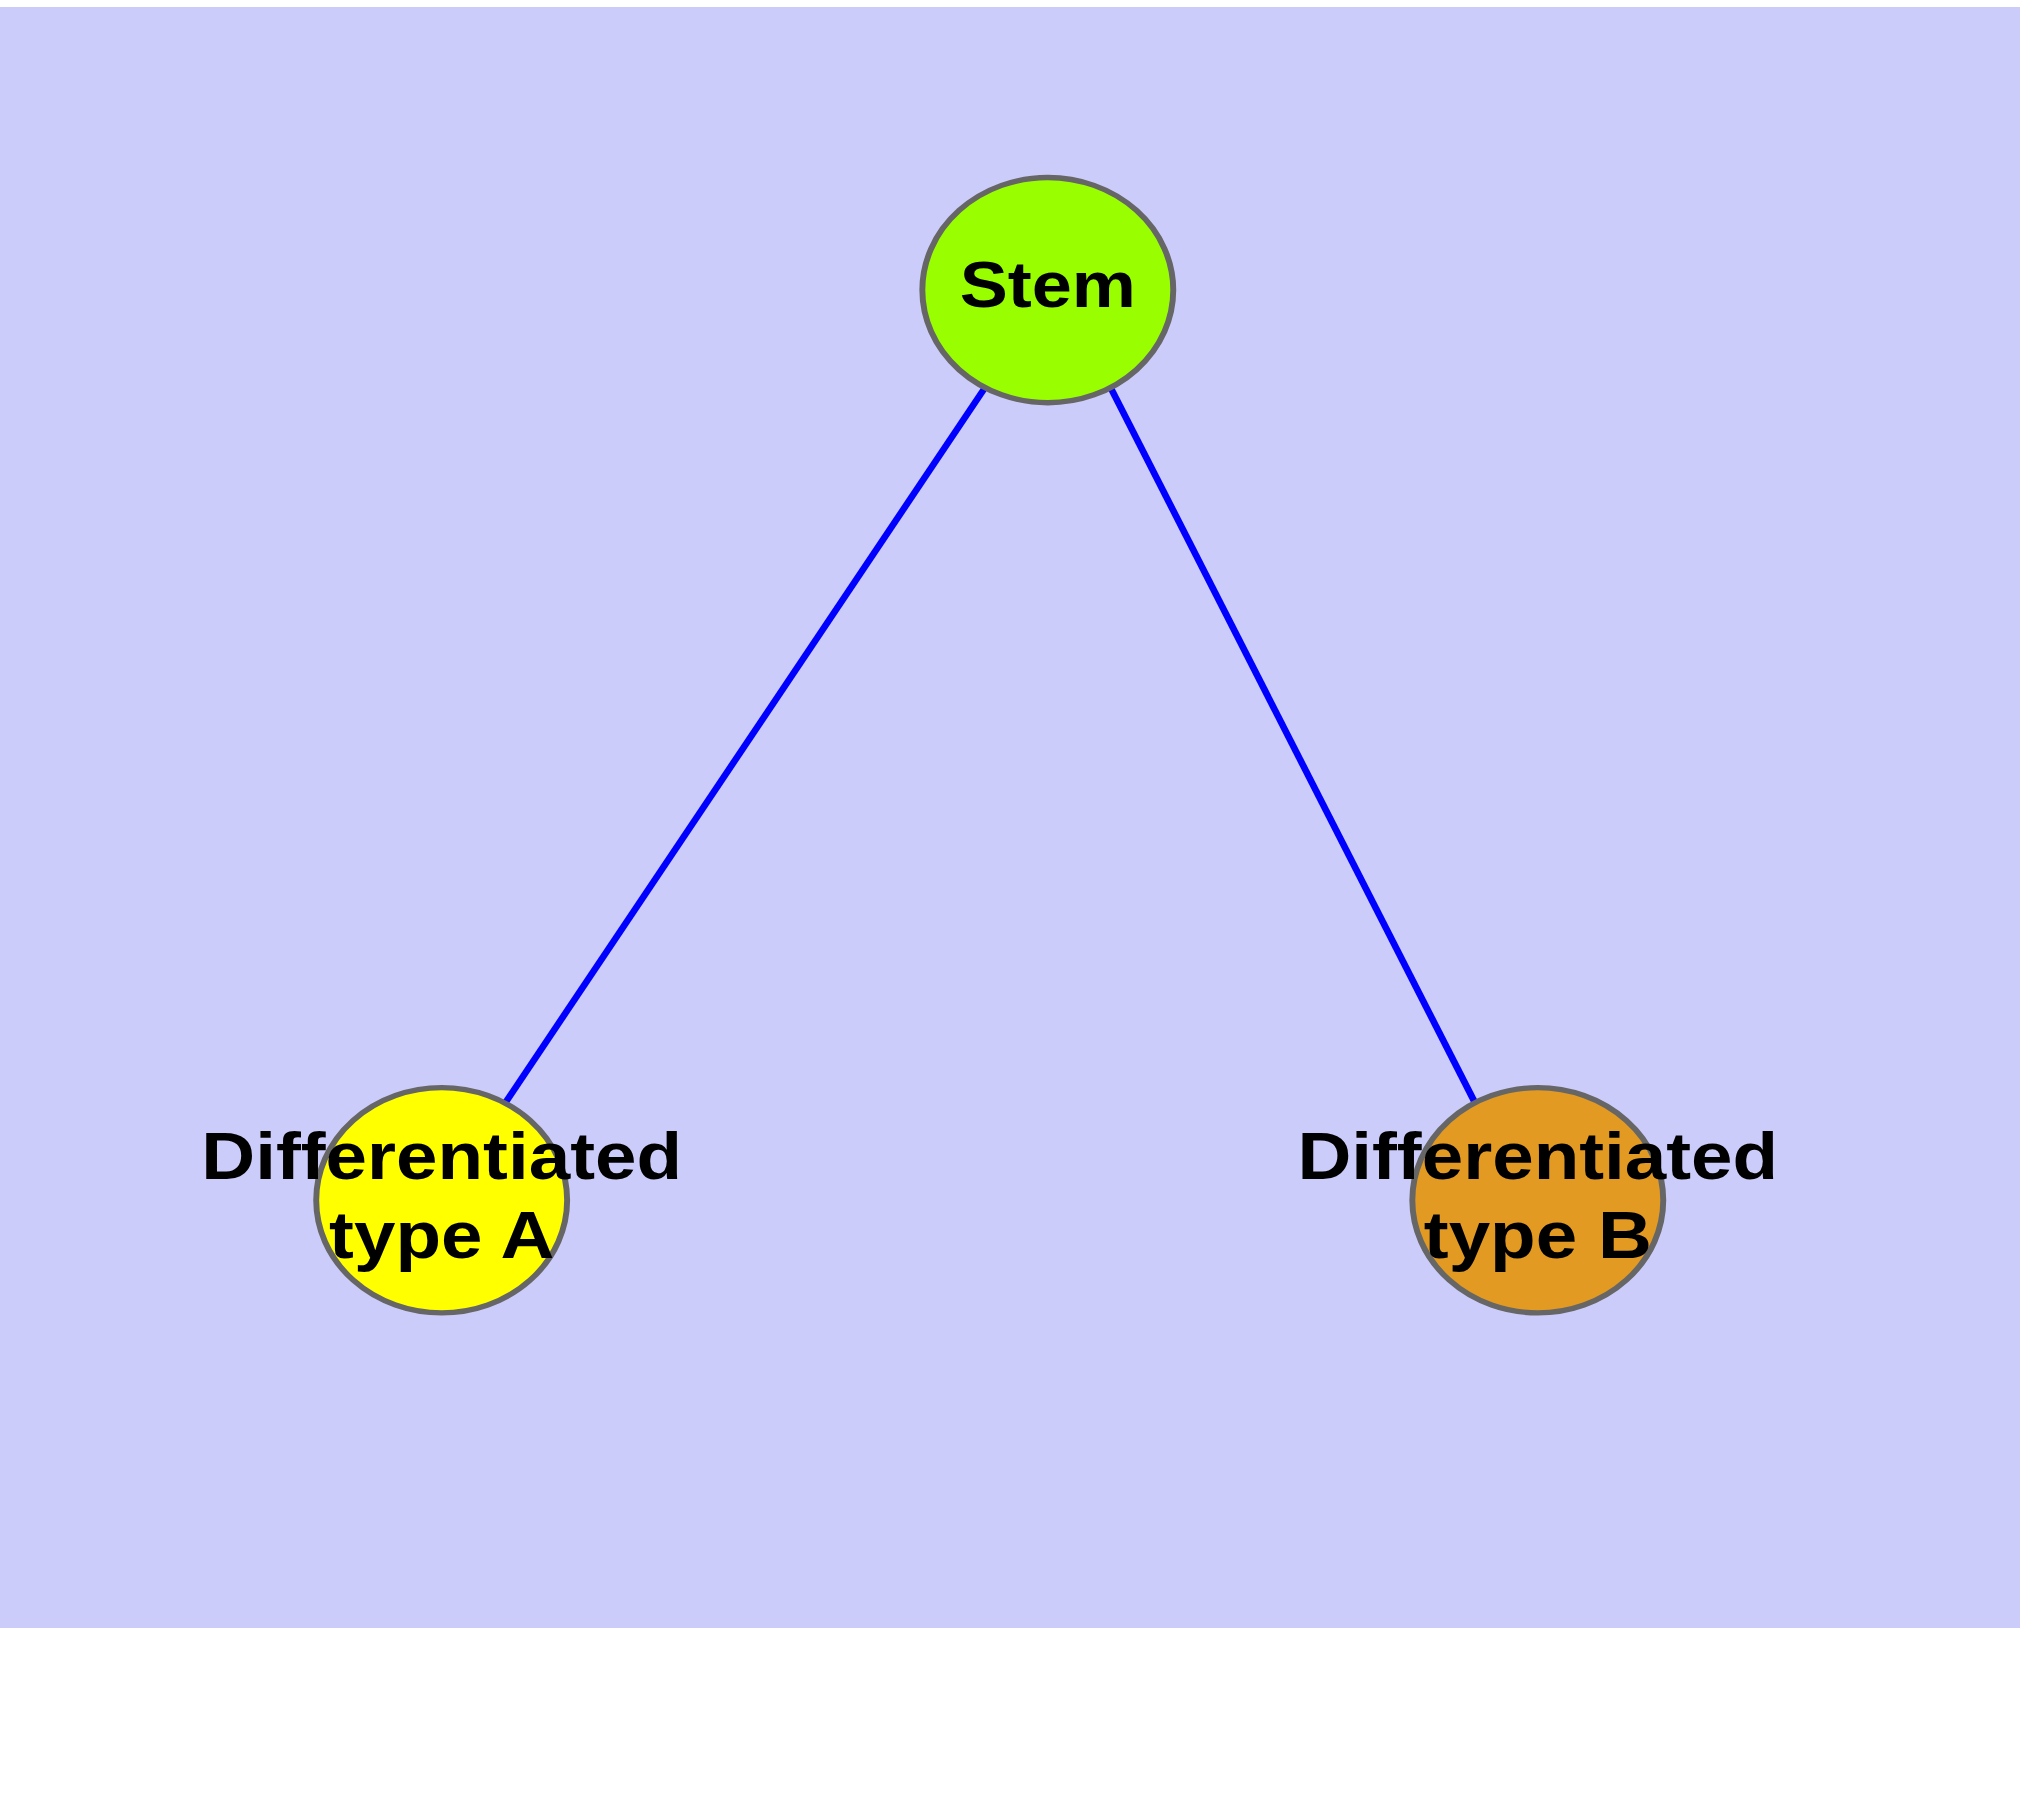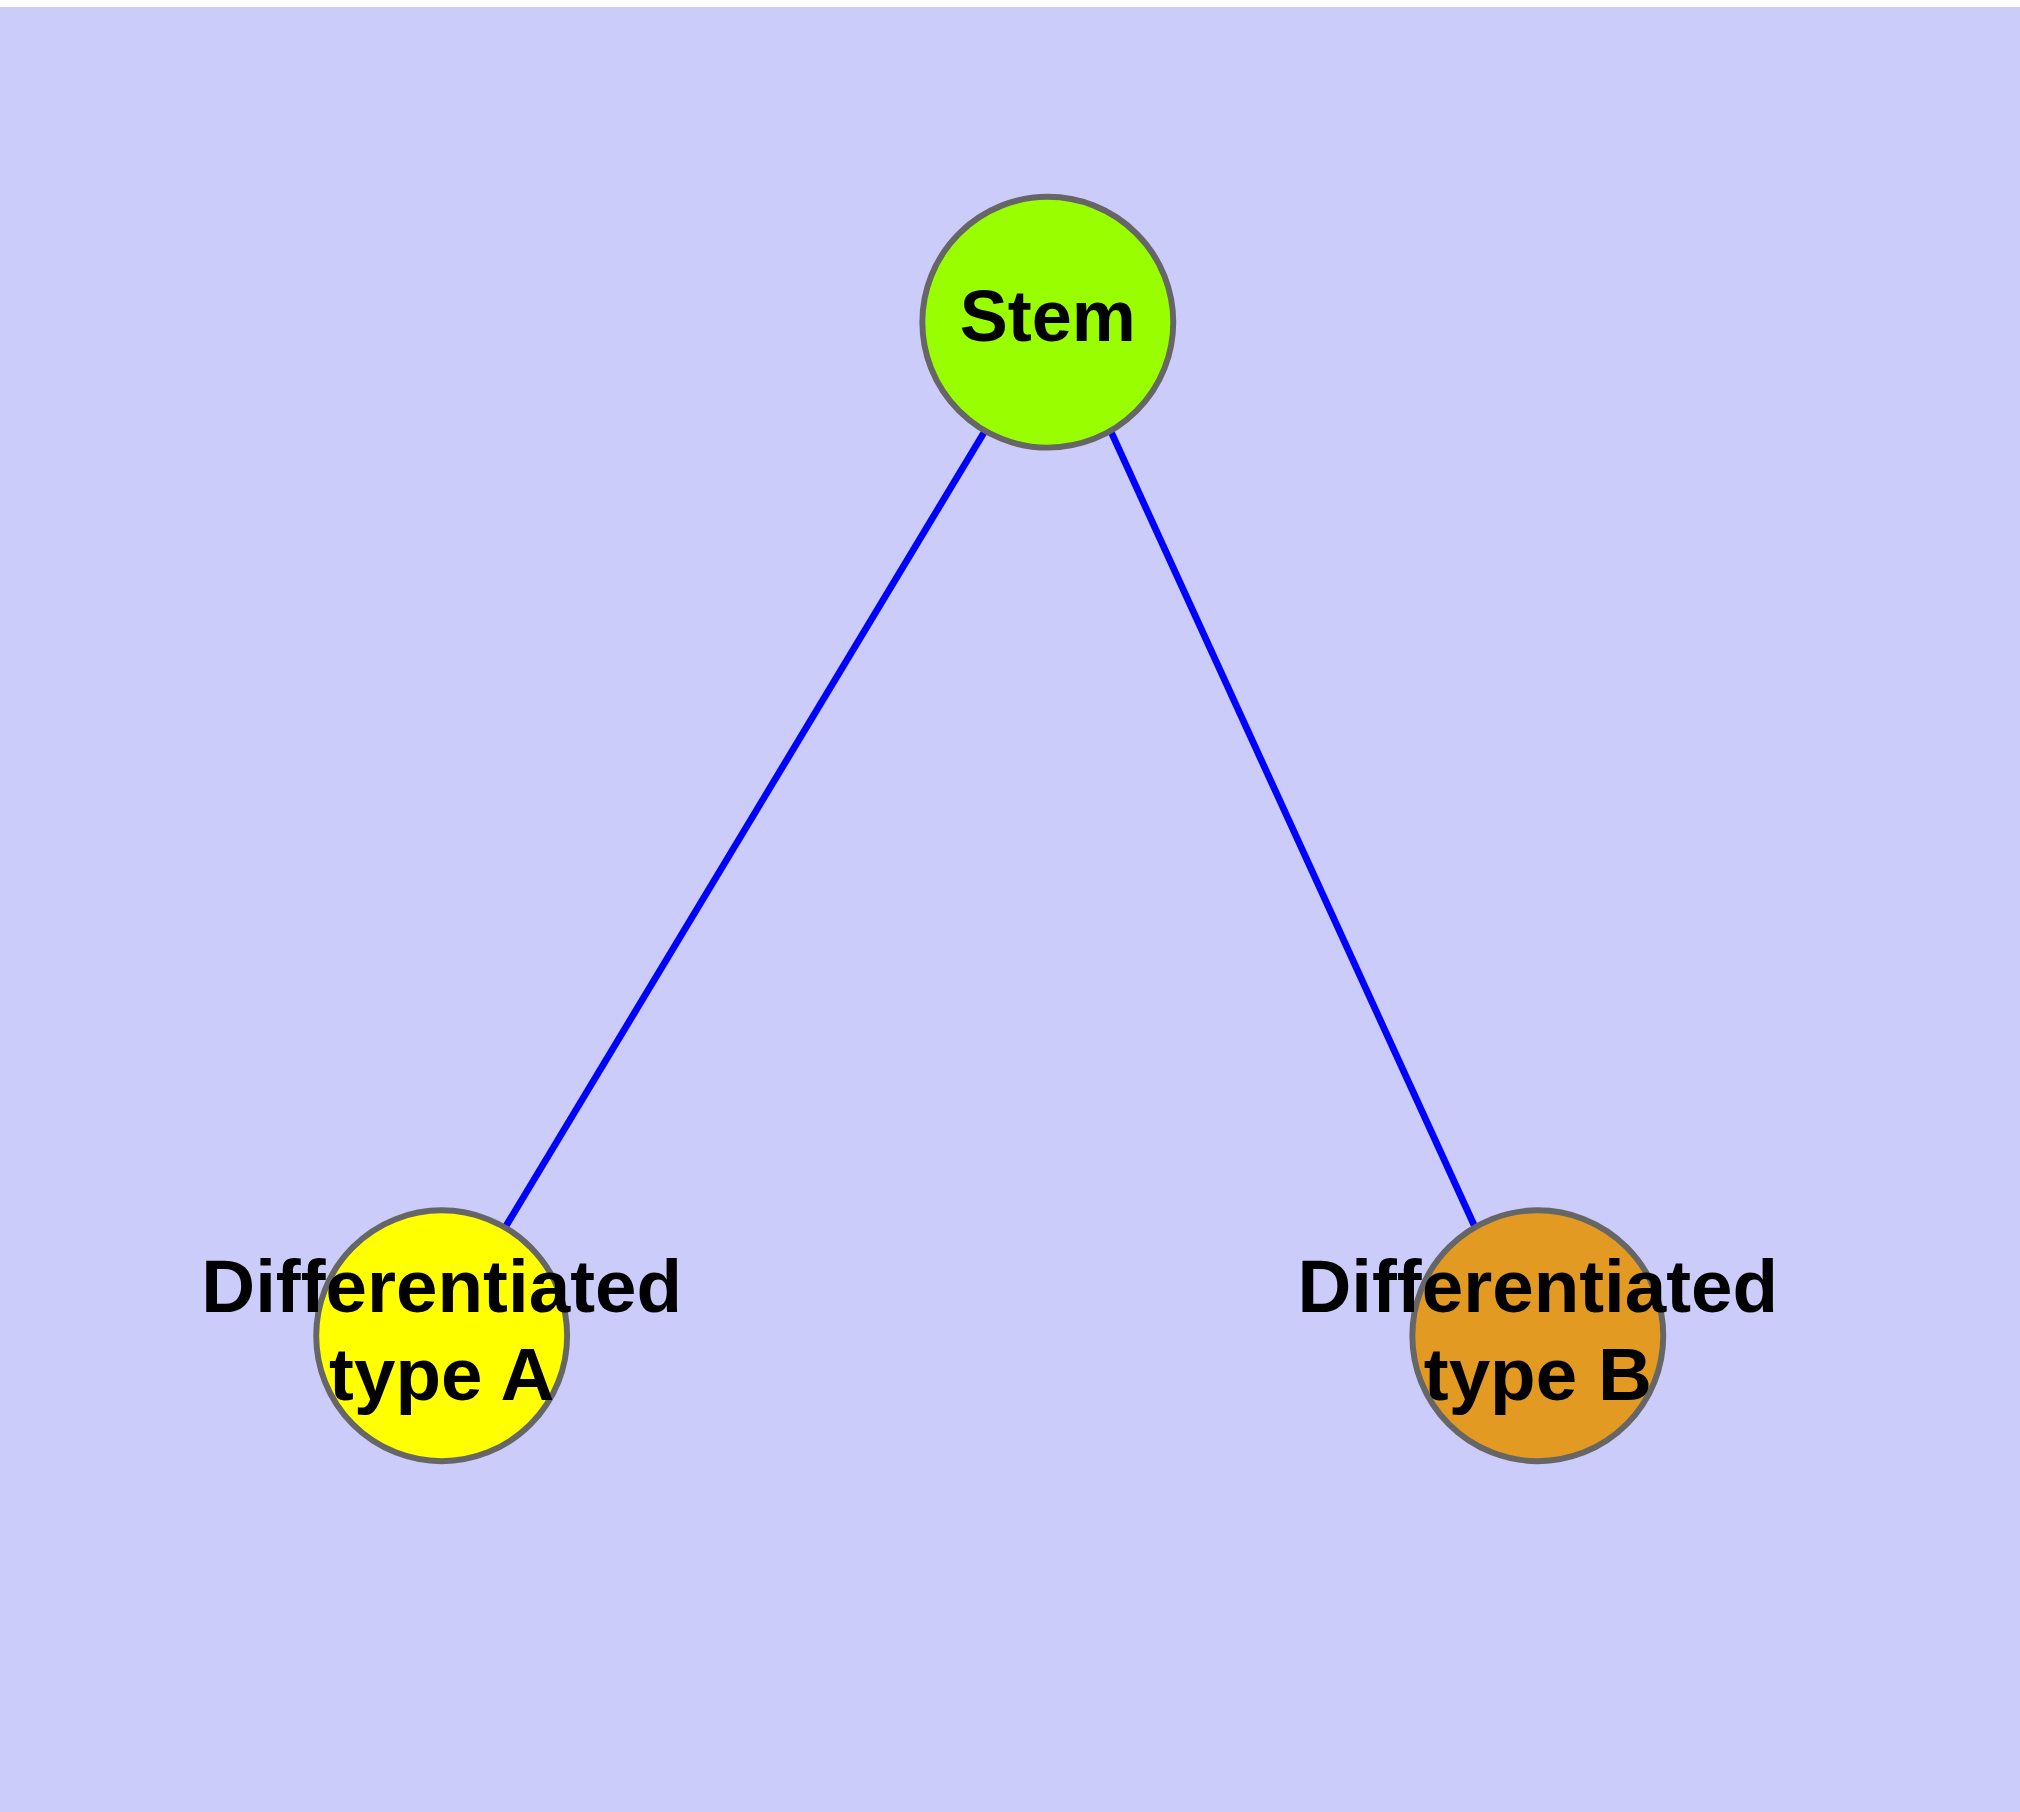--- a/index.html
+++ b/index.html
@@ -14,21 +14,21 @@
     height: 1812px;
     overflow: hidden;
     background: #ffffff;
     font-family: "Liberation Sans", "DejaVu Sans", sans-serif;
   }
   #canvas {
     position: absolute;
     left: 0;
     top: 6.8px;
     width: 2021px;
-    height: 1805px;
+    height: 1621px;
     background: #ccccfa;
   }
   #graph-svg {
     position: absolute;
     left: 0;
     top: 0;
     width: 100%;
     height: 100%;
     display: block;
   }

